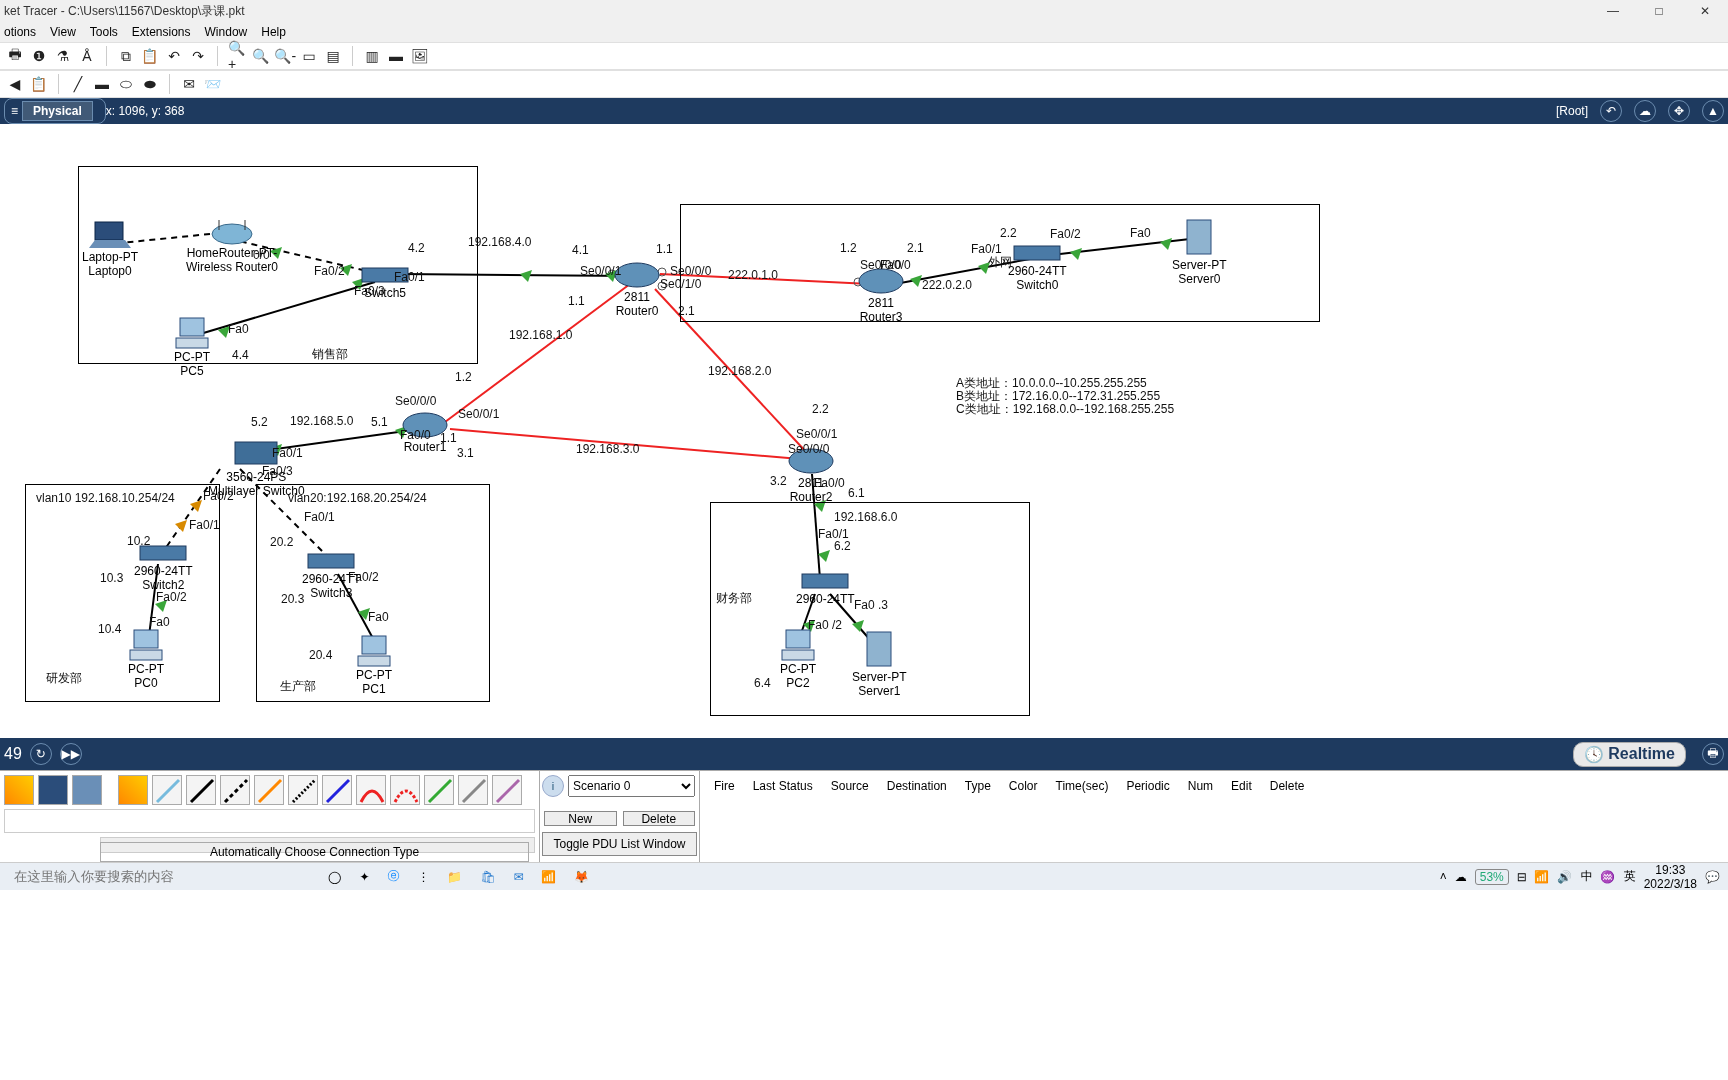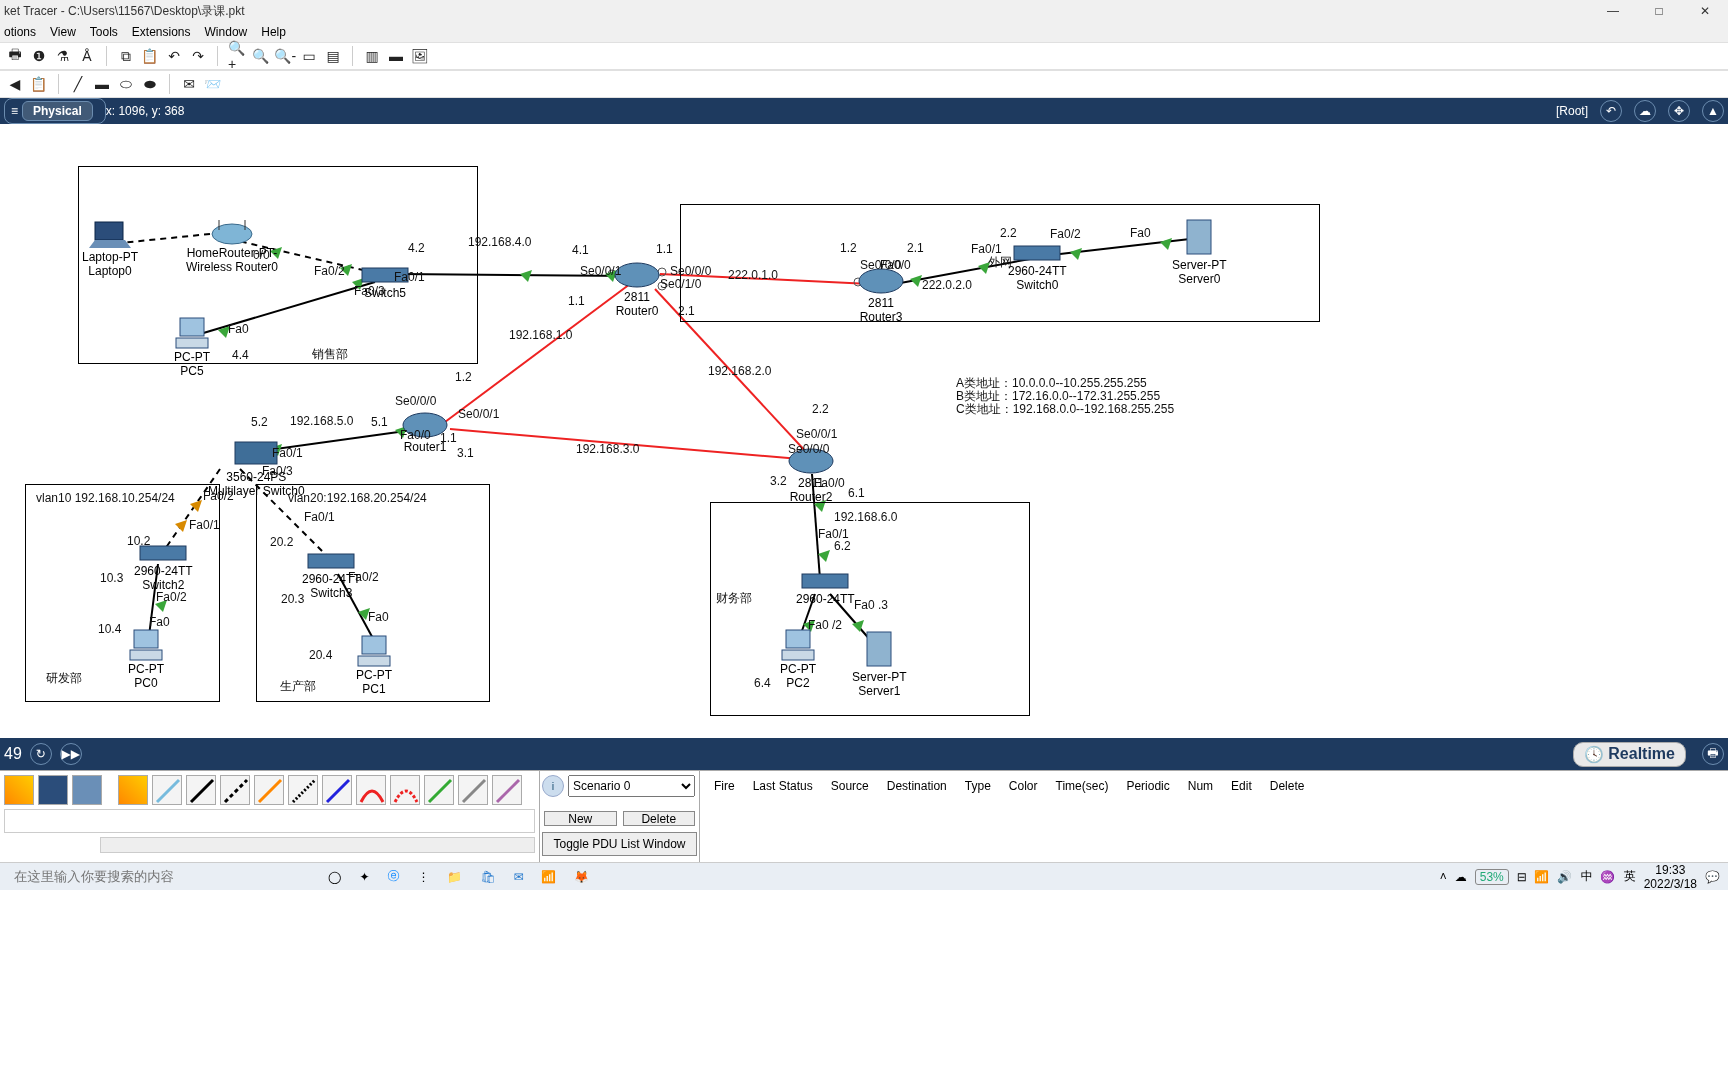--- a/index.html
+++ b/index.html
@@ -13,21 +13,21 @@
 
 .menubar{height:20px;background:#f0f0f0;font-size:12px;padding-left:4px;display:flex;align-items:center;gap:14px;}
 
 
 .toolbar{height:28px;background:#fff;border-top:1px solid #e0e0e0;border-bottom:1px solid #e0e0e0;display:flex;align-items:center;gap:6px;padding-left:6px;}
 .tbicon{width:18px;height:18px;display:flex;align-items:center;justify-content:center;font-size:14px;color:#222;}
 .tbsep{width:1px;height:20px;background:#ccc;margin:0 4px;}
 
 
 .bluestrip{background:#1e3a5f;color:#fff;font-size:12px;height:26px;display:flex;align-items:center;padding-left:4px;}
-.viewbadge{background:#415a77;border:1px solid #6b8caf;border-radius:6px;padding:2px 10px;font-weight:bold;margin-right:6px;}
+.viewbadge{background:#415a77;border:1px solid #6b8caf;border-radius:0;padding:2px 10px;font-weight:bold;margin-right:6px;}
 .viewtabwrap{border:1px solid #6b8caf;border-radius:8px;padding:2px 6px;display:flex;align-items:center;gap:4px;}
 .bluestrip .right{margin-left:auto;display:flex;align-items:center;gap:12px;padding-right:4px;}
 .circbtn{width:22px;height:22px;border:1px solid #6b8caf;border-radius:50%;display:flex;align-items:center;justify-content:center;font-size:12px;}
 
 
 .canvas{position:relative;width:1728px;height:614px;background:#fff;}
 .label{position:absolute;font-size:12px;color:#111;white-space:nowrap;font-family:Tahoma,Arial,sans-serif;}
 .device{position:absolute;display:flex;flex-direction:column;align-items:center;}
 .devcap{font-size:12px;text-align:center;line-height:14px;}
 .rect{position:absolute;border:1px solid #000;background:transparent;}
@@ -482,20 +482,21 @@
           </svg></div>
       <div class="palbtn"><svg width="30" height="30">
             <line x1="4" y1="26" x2="26" y2="4" stroke="#888" stroke-width="3"></line>
           </svg></div>
       <div class="palbtn"><svg width="30" height="30">
             <line x1="4" y1="26" x2="26" y2="4" stroke="#a6a" stroke-width="3"></line>
           </svg></div>
     </div>
     <div style="height:24px;border:1px solid #ccc;margin:0 4px 4px 4px;"></div>
     <div class="scrollbar-h" style="margin:0 4px 0 100px;"></div>
+    <div class="palhint">Automatically Choose Connection Type</div>
   </div>
 
   <div class="scenariocol">
     <div class="sctop">
       <div style="width:22px;height:22px;border-radius:50%;background:#cde;border:1px solid #9ac;display:flex;align-items:center;justify-content:center;font-size:11px;color:#257;">i</div>
       <select style="flex:1;height:22px;">
         <option>Scenario 0</option>
       </select>
     </div>
     <div class="scbtns">

